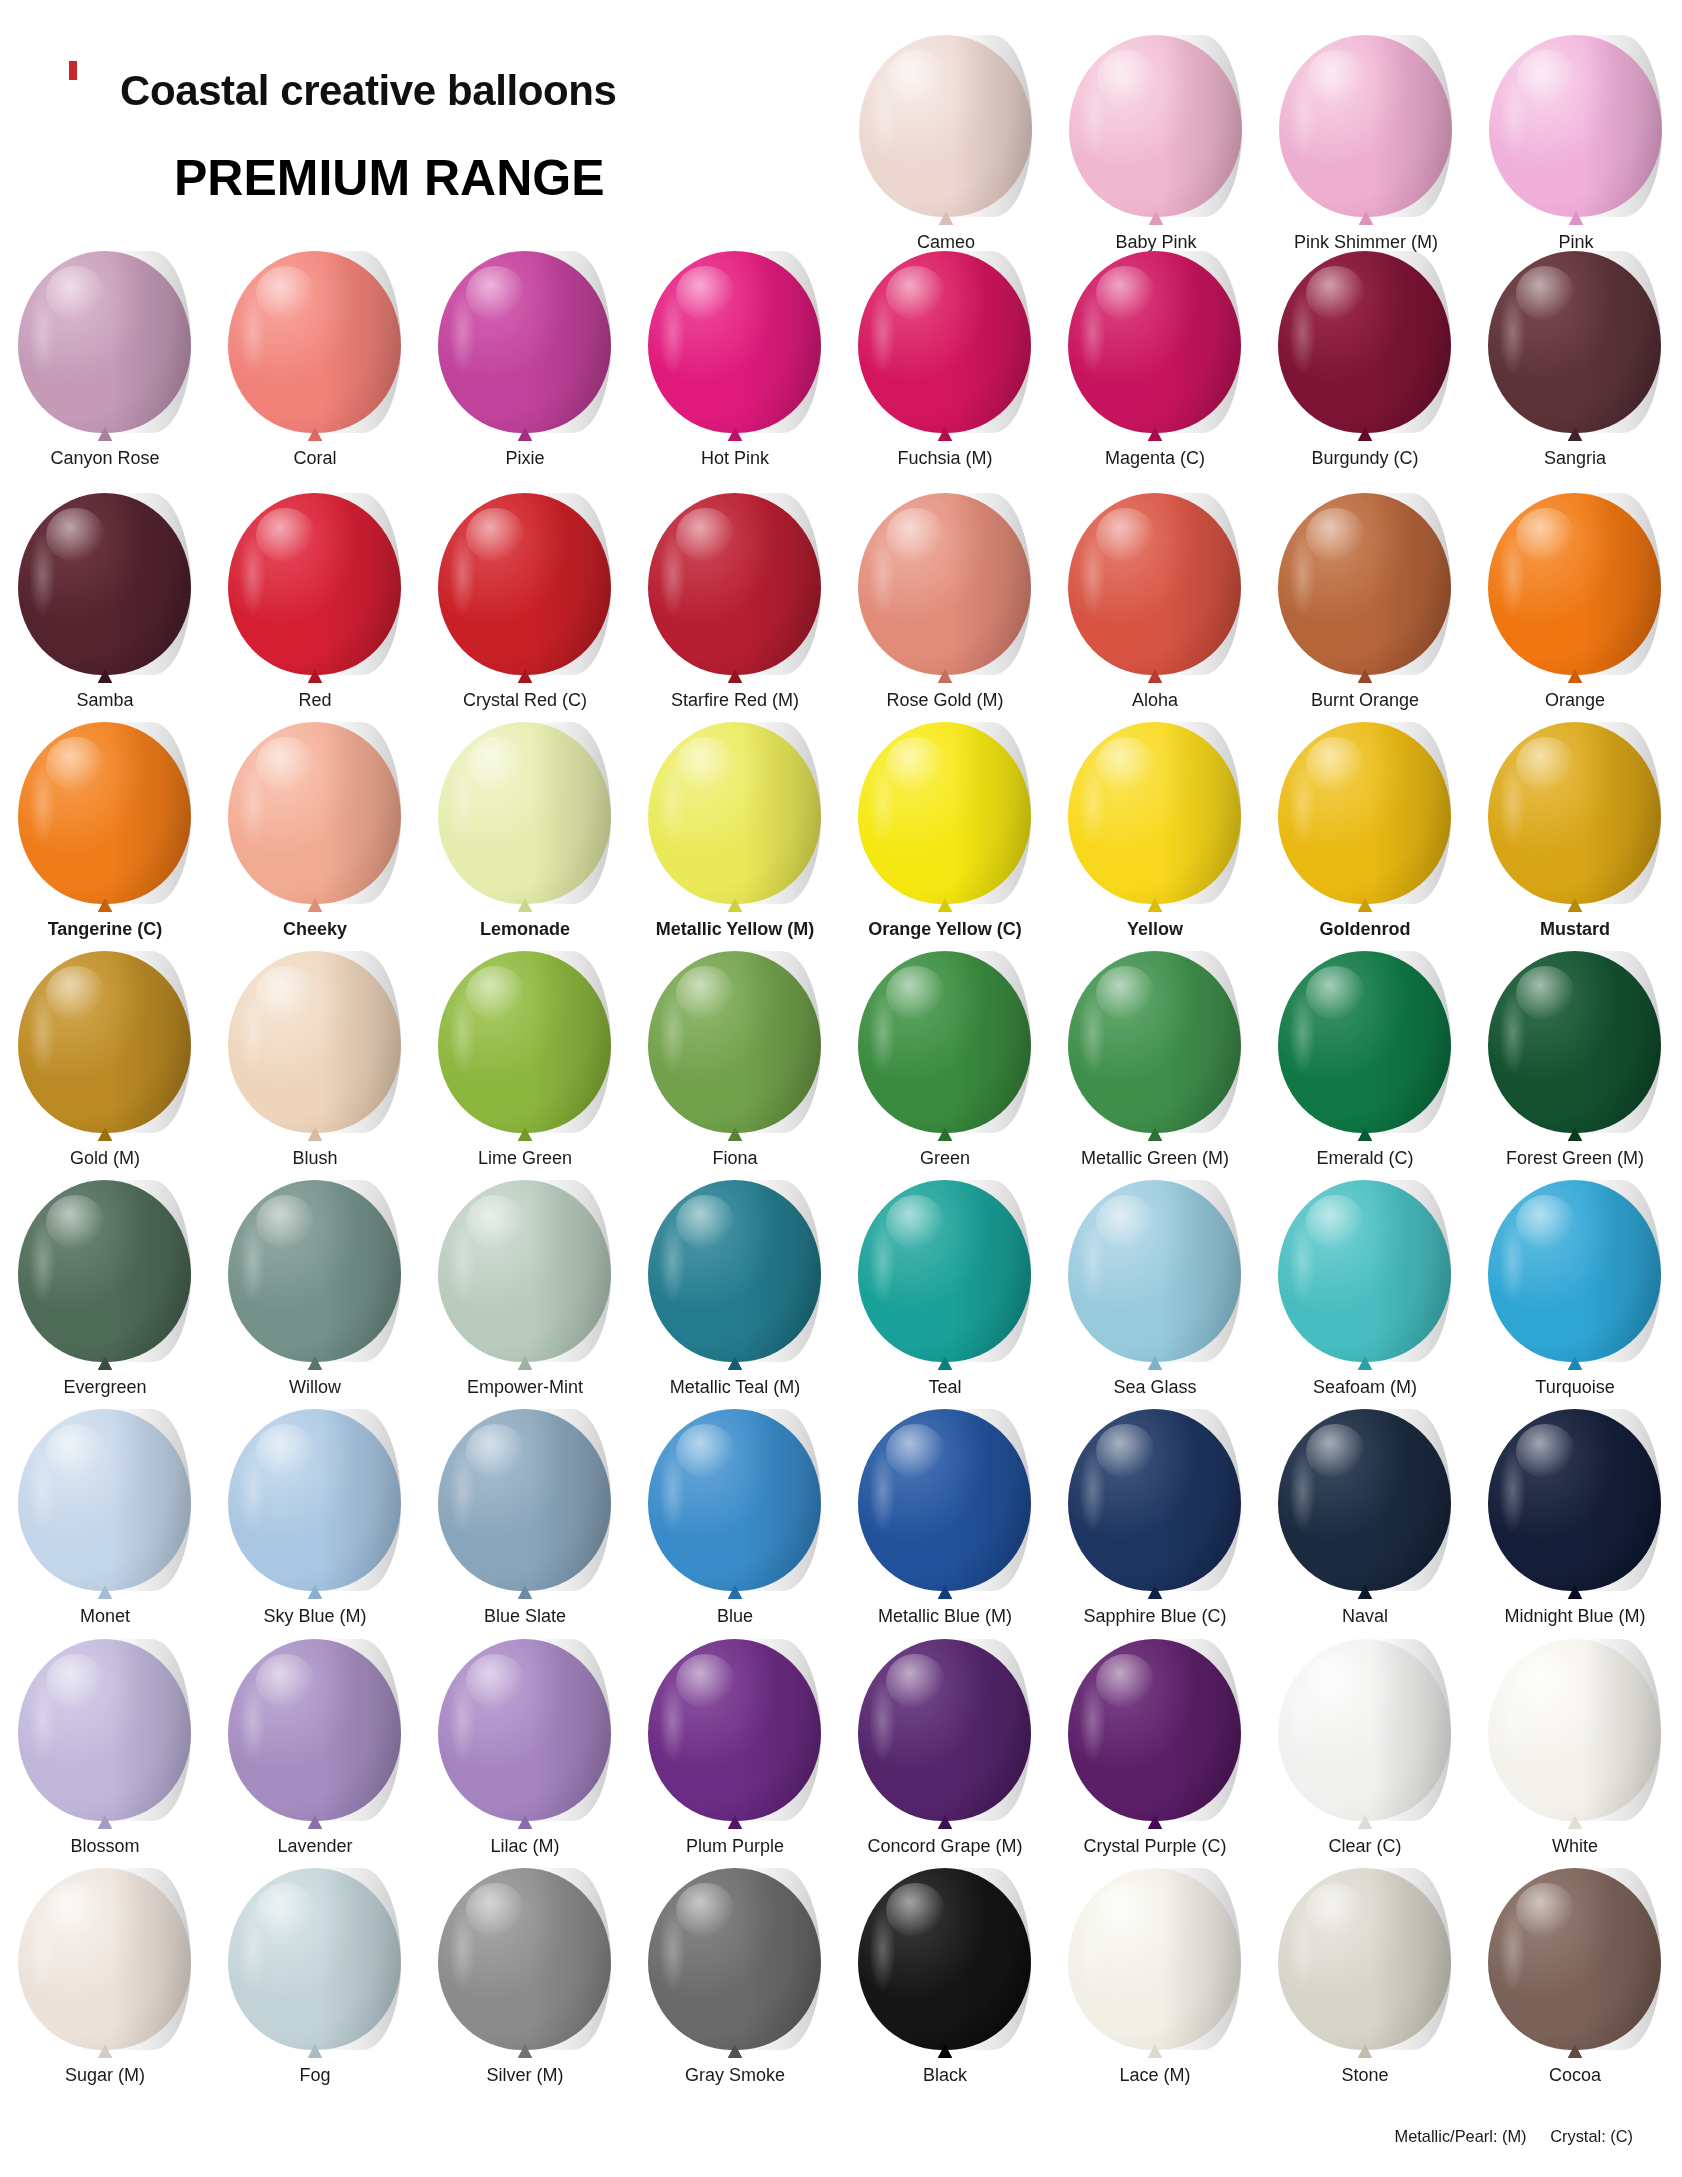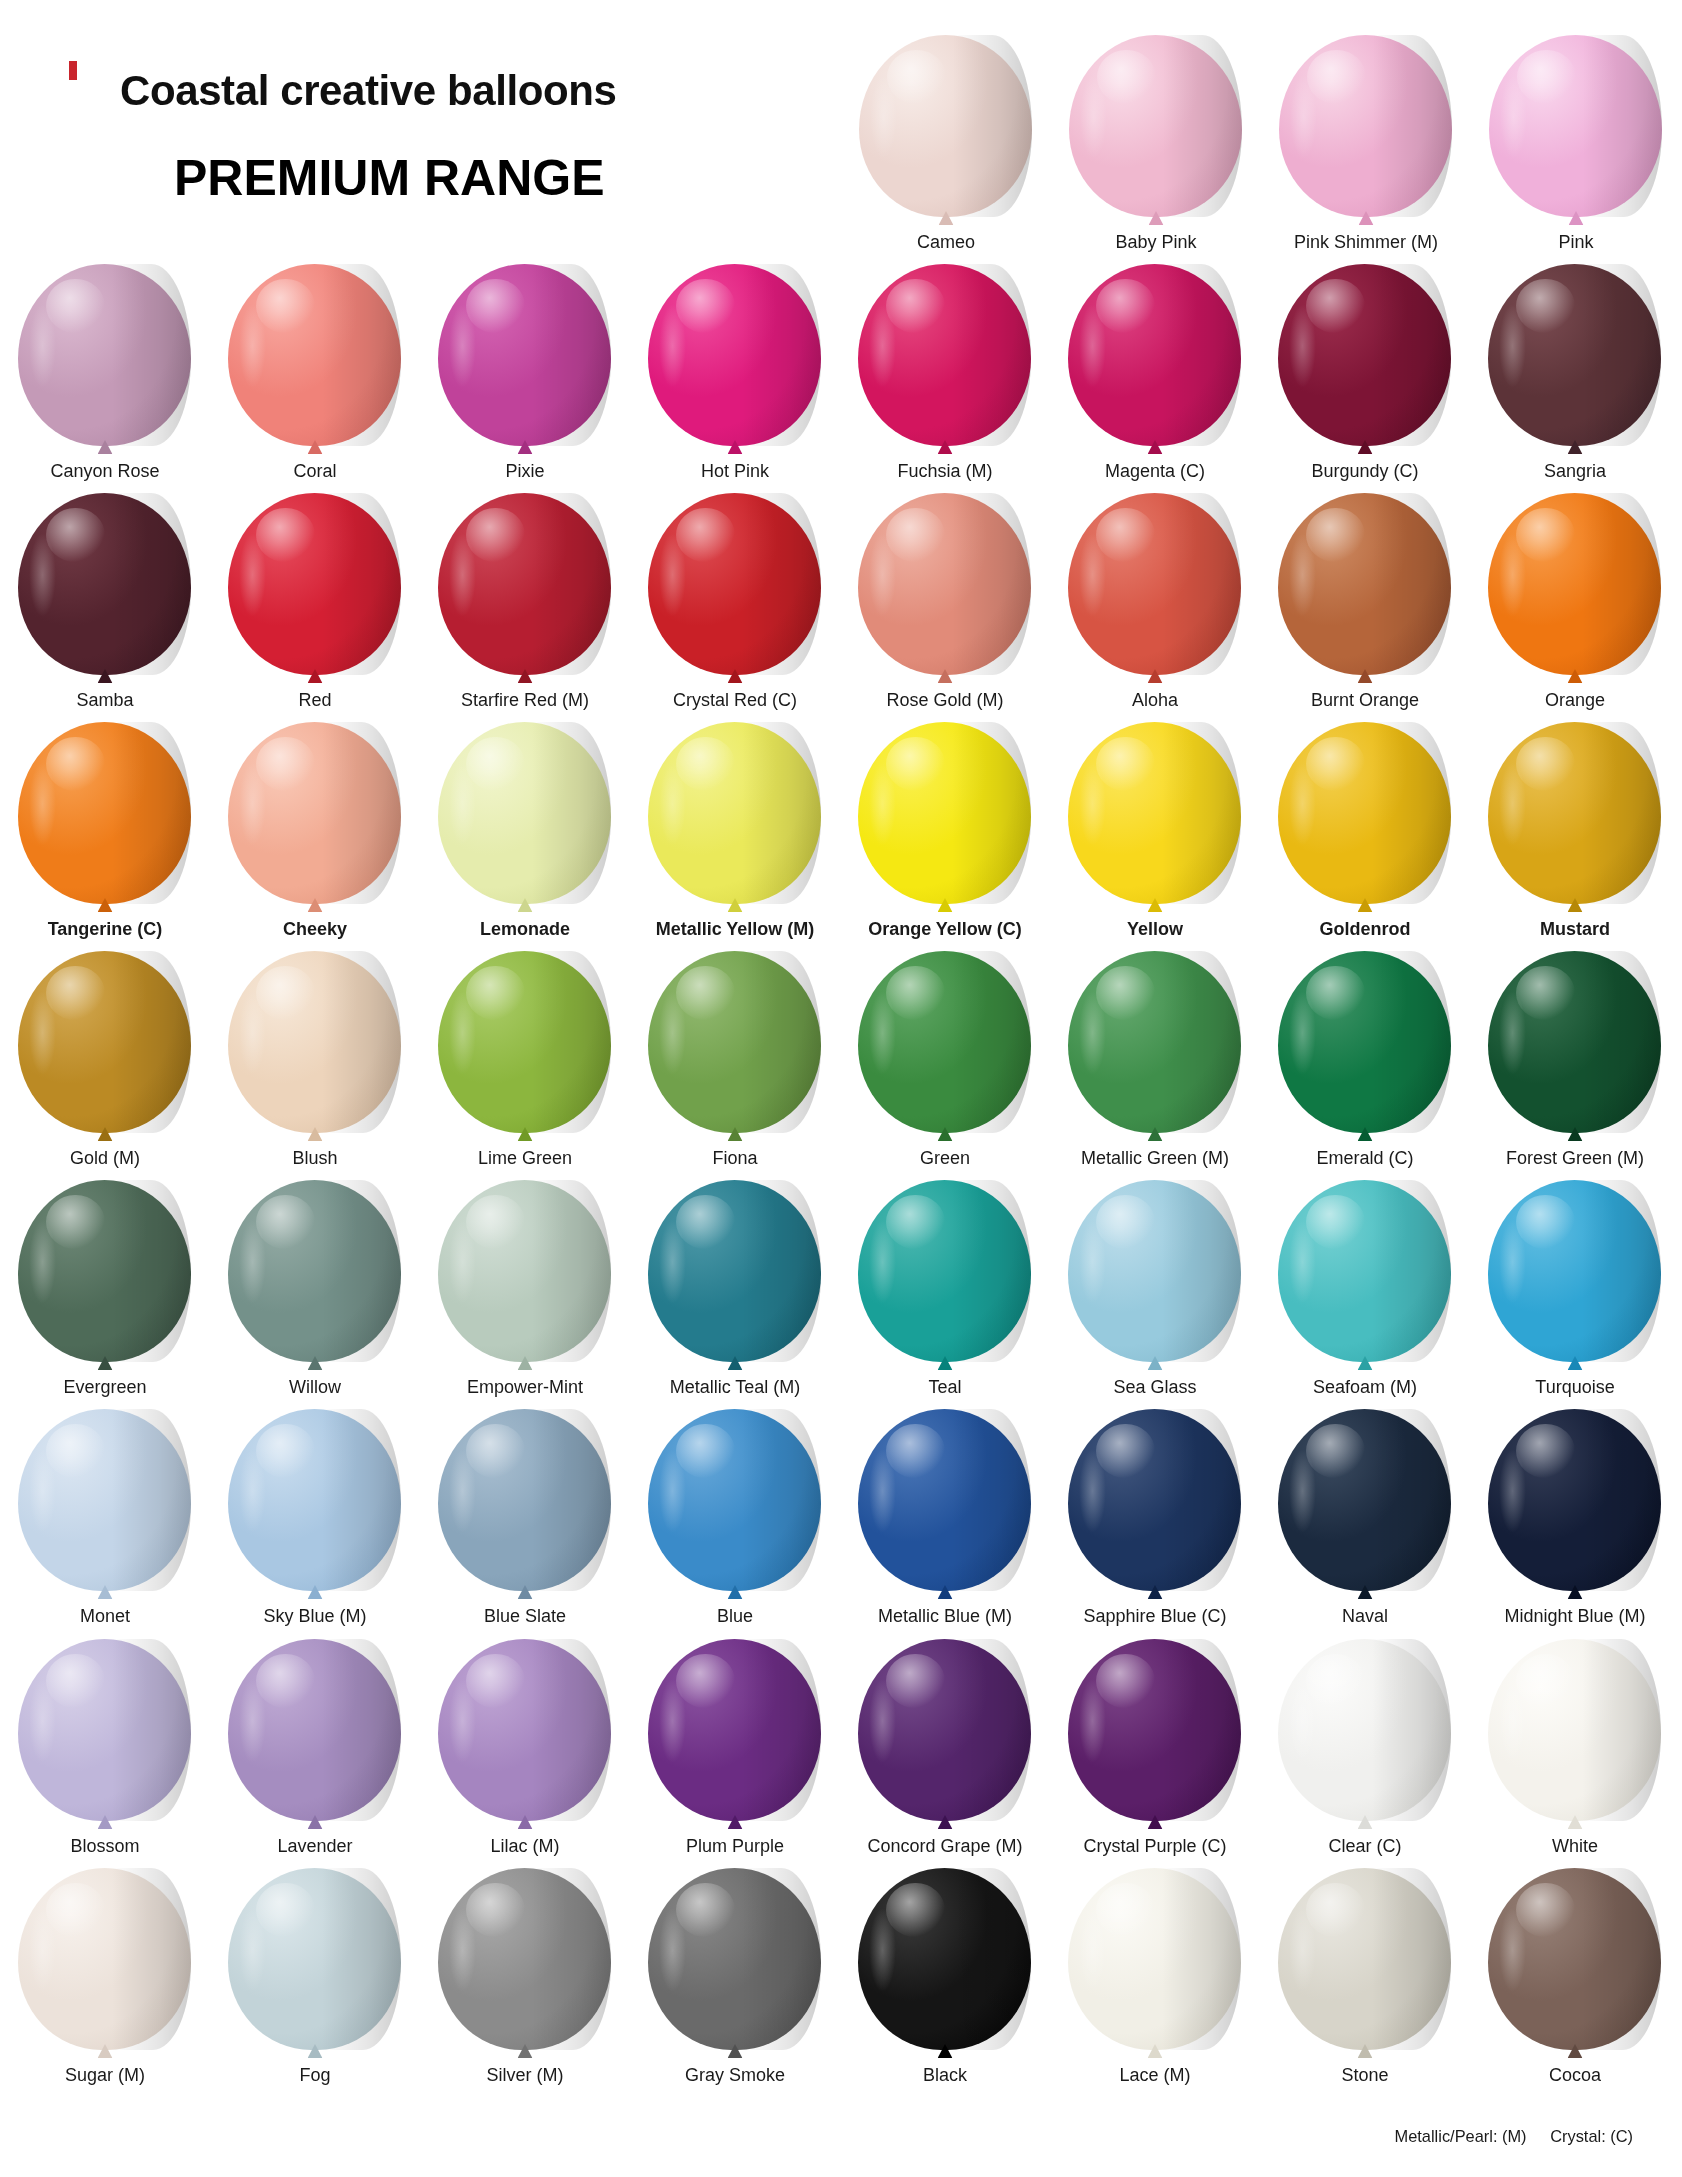--- a/index.html
+++ b/index.html
@@ -206,21 +206,21 @@
           <div class="balloon" style="background: radial-gradient(at 30% 26%, rgb(249, 215, 237) 0%, rgb(240, 176, 218) 45%, rgb(240, 176, 218) 62%, rgb(220, 147, 195) 100%);">
             <div class="sheen"></div>
             <div class="sheen2"></div>
             <div class="shade"></div>
           </div>
           <div class="knot" style="background: rgb(220, 147, 195);"></div>
         </div>
         <div class="label">Pink</div>
       </div>
     </div>
-    <div class="row" style="top: 264px;">
+    <div class="row" style="top: 251px;">
       <div class="cell">
         <div class="balloon-wrap">
           <div class="balloon" style="background: radial-gradient(at 30% 26%, rgb(219, 185, 208) 0%, rgb(196, 154, 183) 45%, rgb(196, 154, 183) 62%, rgb(169, 129, 158) 100%);">
             <div class="sheen"></div>
             <div class="sheen2"></div>
             <div class="shade"></div>
           </div>
           <div class="knot" style="background: rgb(169, 129, 158);"></div>
         </div>
         <div class="label">Canyon Rose</div>
@@ -321,39 +321,39 @@
             <div class="sheen"></div>
             <div class="sheen2"></div>
             <div class="shade"></div>
           </div>
           <div class="knot" style="background: rgb(171, 21, 36);"></div>
         </div>
         <div class="label">Red</div>
       </div>
       <div class="cell">
         <div class="balloon-wrap">
+          <div class="balloon" style="background: radial-gradient(at 30% 26%, rgb(221, 75, 81) 0%, rgb(201, 32, 39) 45%, rgb(201, 32, 39) 62%, rgb(162, 22, 28) 100%);">
+            <div class="sheen"></div>
+            <div class="sheen2"></div>
+            <div class="shade"></div>
+          </div>
+          <div class="knot" style="background: rgb(162, 22, 28);"></div>
+        </div>
+        <div class="label">Crystal Red (C)</div>
+      </div>
+      <div class="cell">
+        <div class="balloon-wrap">
           <div class="balloon" style="background: radial-gradient(at 30% 26%, rgb(204, 71, 87) 0%, rgb(182, 30, 49) 45%, rgb(182, 30, 49) 62%, rgb(144, 21, 35) 100%);">
             <div class="sheen"></div>
             <div class="sheen2"></div>
             <div class="shade"></div>
           </div>
           <div class="knot" style="background: rgb(144, 21, 35);"></div>
         </div>
         <div class="label">Starfire Red (M)</div>
-      </div>
-      <div class="cell">
-        <div class="balloon-wrap">
-          <div class="balloon" style="background: radial-gradient(at 30% 26%, rgb(221, 75, 81) 0%, rgb(201, 32, 39) 45%, rgb(201, 32, 39) 62%, rgb(162, 22, 28) 100%);">
-            <div class="sheen"></div>
-            <div class="sheen2"></div>
-            <div class="shade"></div>
-          </div>
-          <div class="knot" style="background: rgb(162, 22, 28);"></div>
-        </div>
-        <div class="label">Crystal Red (C)</div>
       </div>
       <div class="cell">
         <div class="balloon-wrap">
           <div class="balloon" style="background: radial-gradient(at 30% 26%, rgb(238, 176, 162) 0%, rgb(225, 139, 121) 45%, rgb(225, 139, 121) 62%, rgb(197, 111, 94) 100%);">
             <div class="sheen"></div>
             <div class="sheen2"></div>
             <div class="shade"></div>
           </div>
           <div class="knot" style="background: rgb(197, 111, 94);"></div>
         </div>

